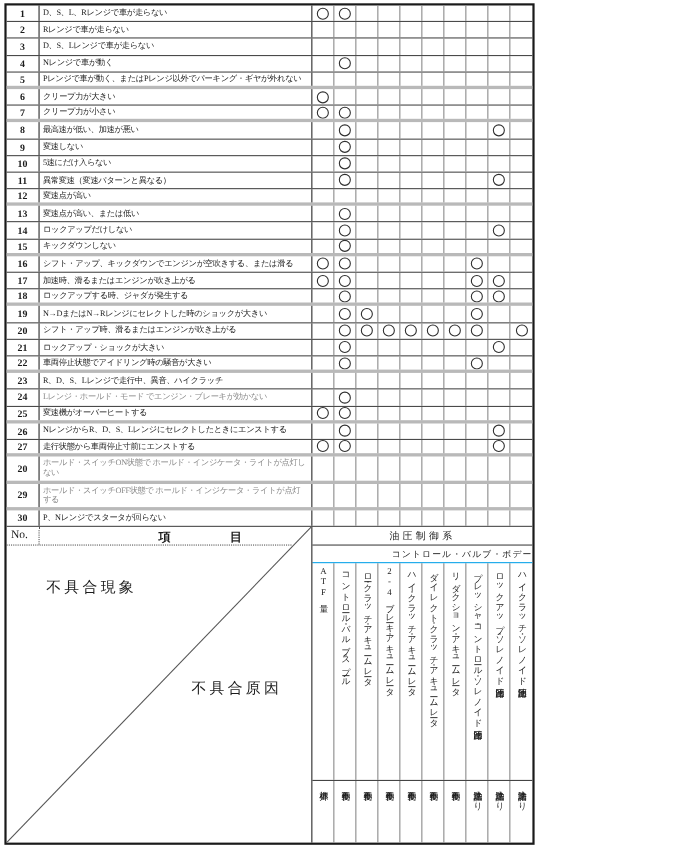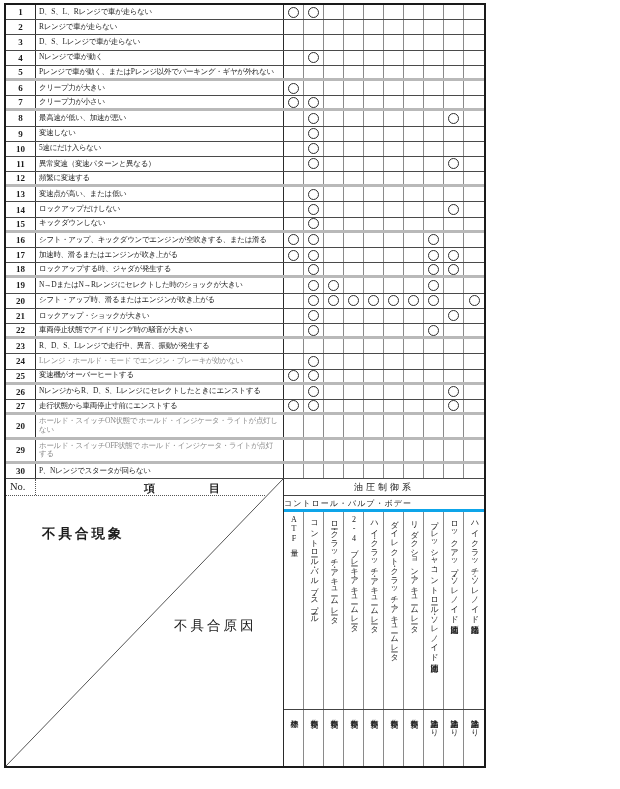--- a/index.html
+++ b/index.html
@@ -24,27 +24,27 @@
 
   
   .hband{display:flex;height:287px;}
   .diag-block{position:relative;width:278px;box-sizing:border-box;border-right:1px solid #2a2a2a;}
   .diag-svg{position:absolute;left:0;top:0;}
   .no-label{position:absolute;left:4px;top:2px;font-size:10.5px;}
   .item-label-l{position:absolute;left:138px;top:2px;font-size:11px;font-weight:bold;}
   .item-label-r{position:absolute;left:203px;top:2px;font-size:11px;font-weight:bold;}
   .dot-h{position:absolute;left:0;top:16px;width:259px;border-top:1.5px dotted #555;}
   .dot-v{position:absolute;left:29px;top:0;height:16px;border-left:1.5px dotted #555;}
-  .phen{position:absolute;left:36px;top:46px;font-size:13.5px;letter-spacing:3px;font-weight:bold;}
+  .phen{position:absolute;left:36px;top:46px;font-size:13.5px;letter-spacing:3px;font-weight:normal;}
   .cause{position:absolute;left:168px;top:138px;font-size:13.5px;letter-spacing:3px;font-weight:normal;}
 
   .right-head{width:200px;display:flex;flex-direction:column;}
   .sys-row{height:17px;box-sizing:border-box;border-bottom:1px solid #444;text-align:center;
            font-size:9px;line-height:16px;letter-spacing:3px;font-weight:normal;}
-  .sub-row{height:16px;box-sizing:border-box;border-bottom:3px solid #0ea5e9;text-align:left;
+  .sub-row{height:16px;box-sizing:border-box;border-bottom:1px solid #0ea5e9;text-align:right;
            font-size:8px;line-height:15px;letter-spacing:1px;}
   .vcols{height:198px;box-sizing:border-box;border-bottom:1px solid #444;display:flex;}
   .vcol{width:20px;box-sizing:border-box;border-right:1px solid #8a8a8a;display:flex;
         justify-content:center;padding-top:3px;overflow:hidden;}
   .vcol.last{border-right:none;}
   .states{height:56px;display:flex;}
   .state{width:20px;box-sizing:border-box;border-right:1px solid #8a8a8a;display:flex;
          justify-content:center;padding-top:3px;overflow:hidden;}
   .state.last{border-right:none;}
   .vtext{writing-mode:vertical-rl;text-orientation:upright;font-size:8px;line-height:1;
@@ -231,21 +231,21 @@
           <div class="cell mcell"></div>
           <div class="cell mcell"></div>
           <div class="cell mcell"></div>
           <div class="cell mcell">
             <span class="circ"></span>
           </div>
           <div class="cell mcell last"></div>
         </div>
         <div class="trow gsep">
           <div class="cell num">12</div>
-          <div class="cell item">頻繁に変速する</div>
+          <div class="cell item">変速点が高い</div>
           <div class="cell mcell"></div>
           <div class="cell mcell"></div>
           <div class="cell mcell"></div>
           <div class="cell mcell"></div>
           <div class="cell mcell"></div>
           <div class="cell mcell"></div>
           <div class="cell mcell"></div>
           <div class="cell mcell"></div>
           <div class="cell mcell"></div>
           <div class="cell mcell last"></div>
@@ -443,21 +443,21 @@
           <div class="cell mcell"></div>
           <div class="cell mcell"></div>
           <div class="cell mcell">
             <span class="circ"></span>
           </div>
           <div class="cell mcell"></div>
           <div class="cell mcell last"></div>
         </div>
         <div class="trow">
           <div class="cell num">23</div>
-          <div class="cell item">R、D、S、Lレンジで走行中、異音、振動が発生する</div>
+          <div class="cell item">R、D、S、Lレンジで走行中、異音、ハイクラッチ</div>
           <div class="cell mcell"></div>
           <div class="cell mcell"></div>
           <div class="cell mcell"></div>
           <div class="cell mcell"></div>
           <div class="cell mcell"></div>
           <div class="cell mcell"></div>
           <div class="cell mcell"></div>
           <div class="cell mcell"></div>
           <div class="cell mcell"></div>
           <div class="cell mcell last"></div>

